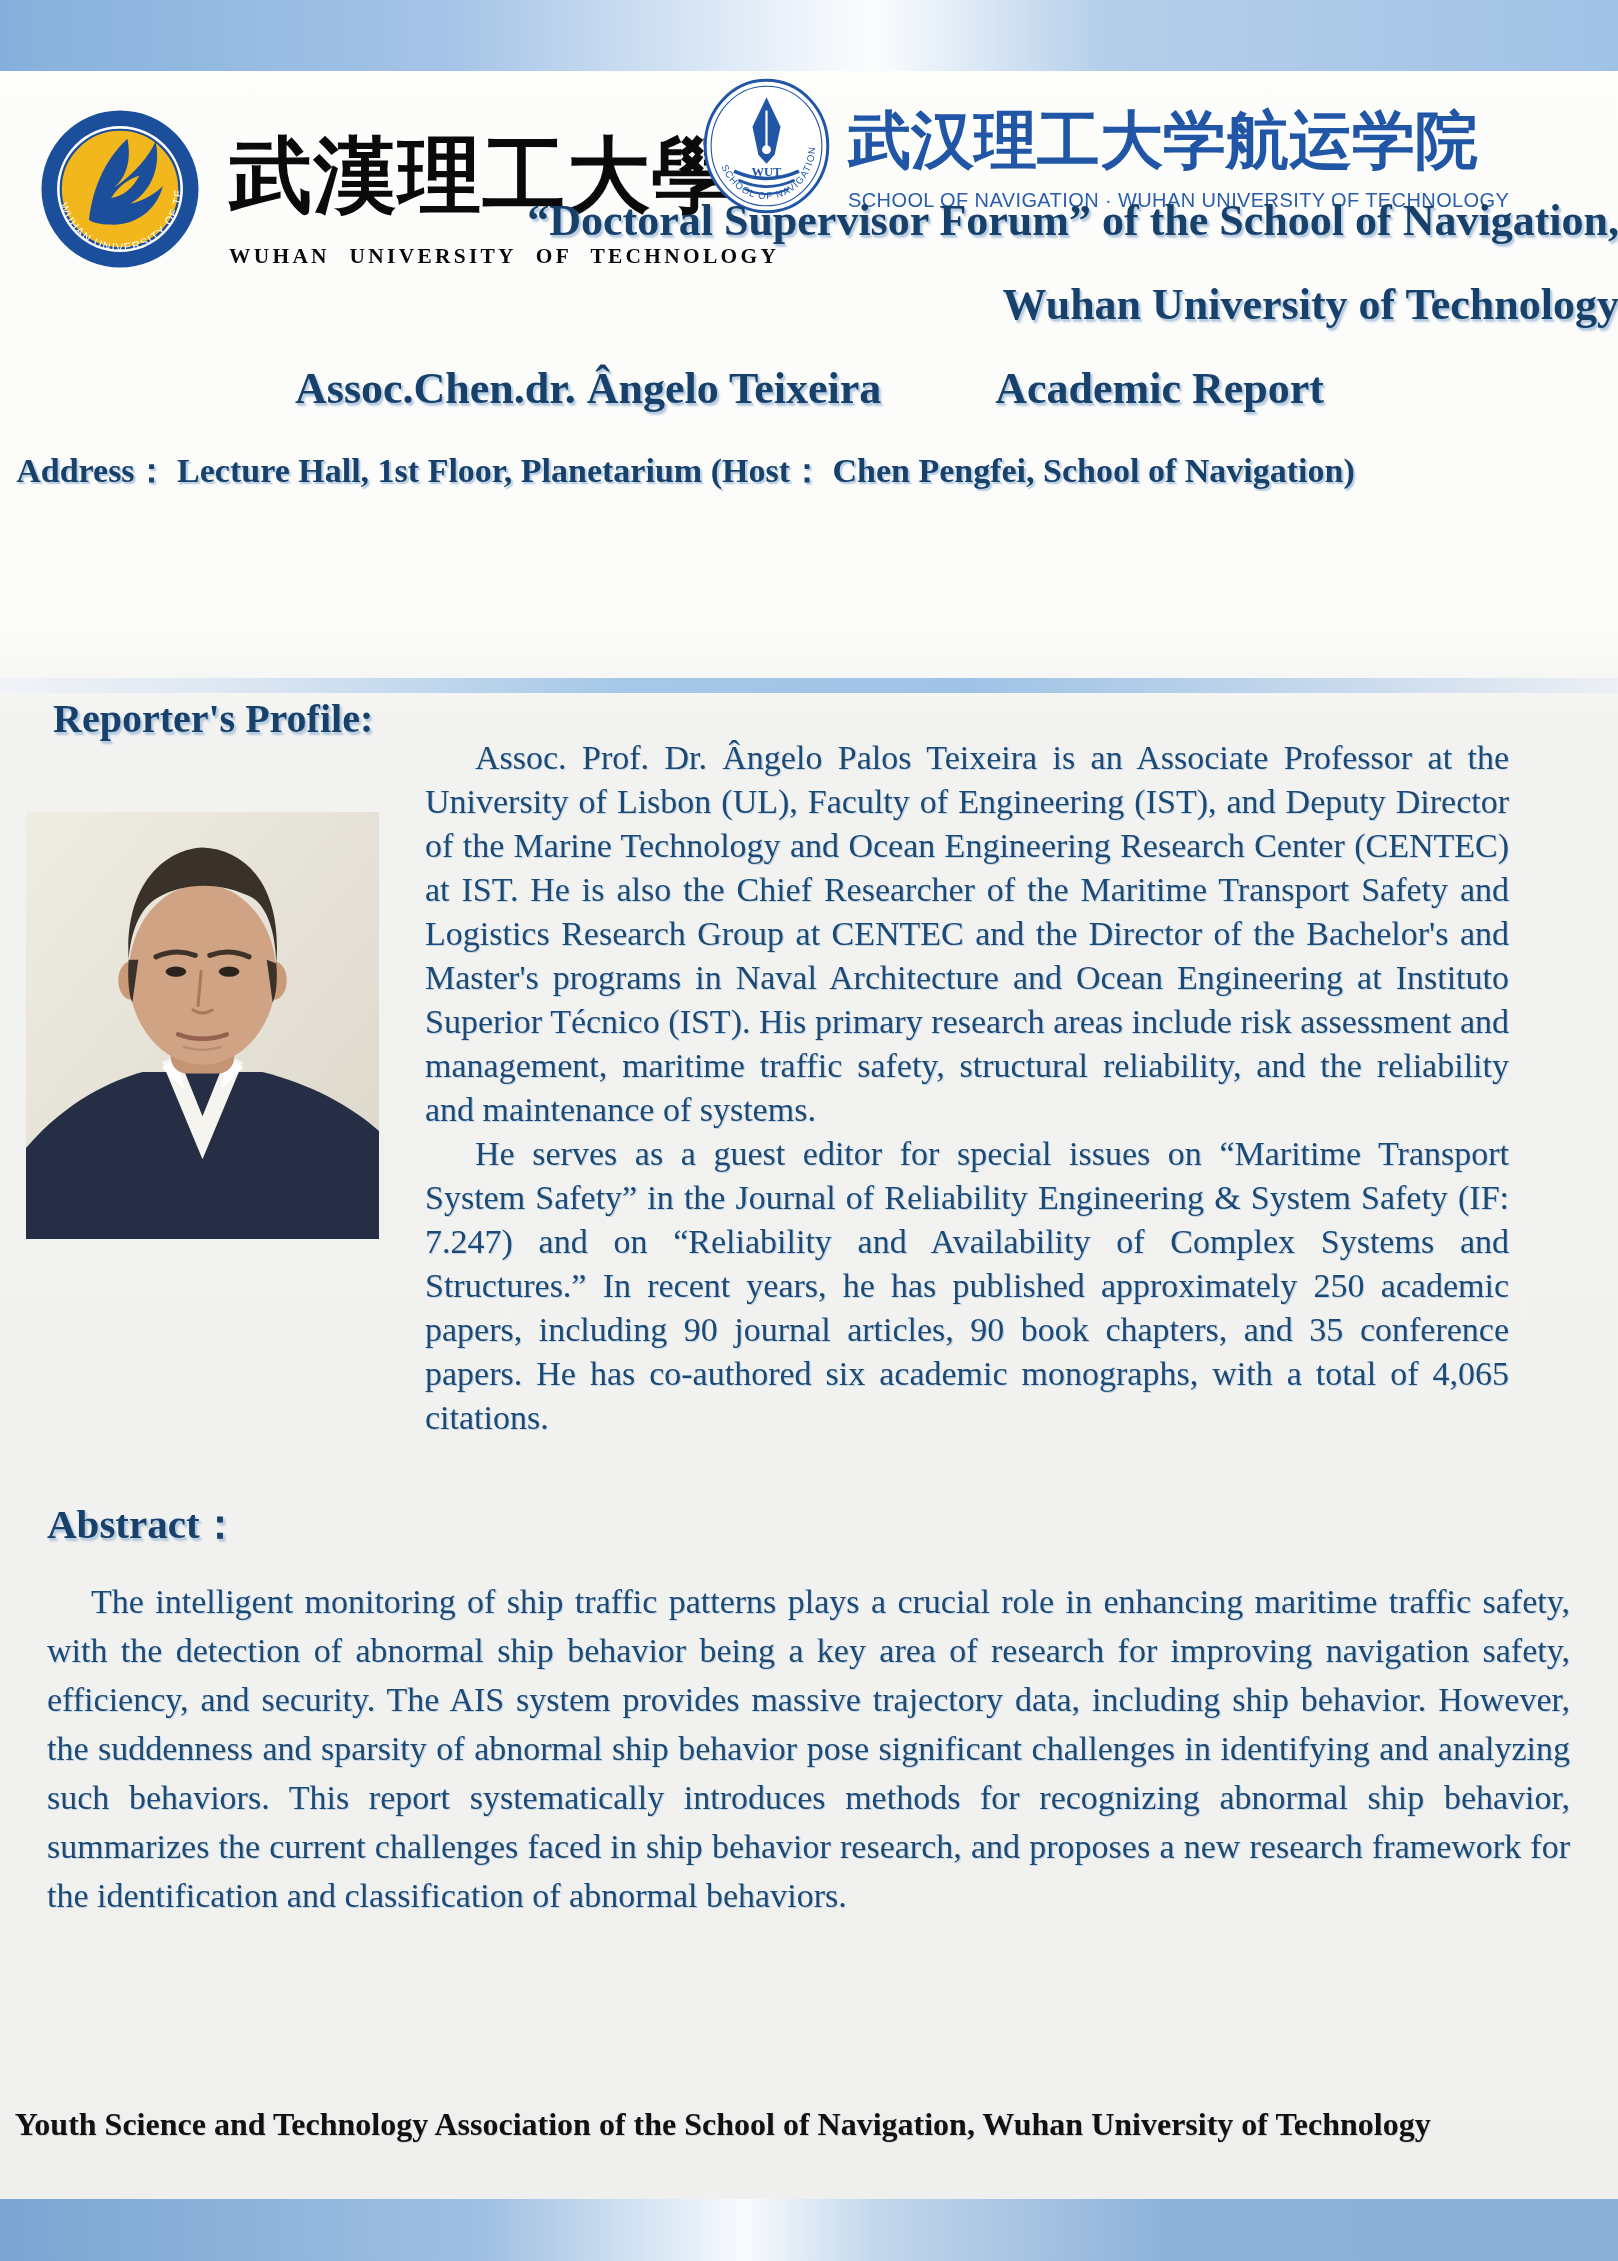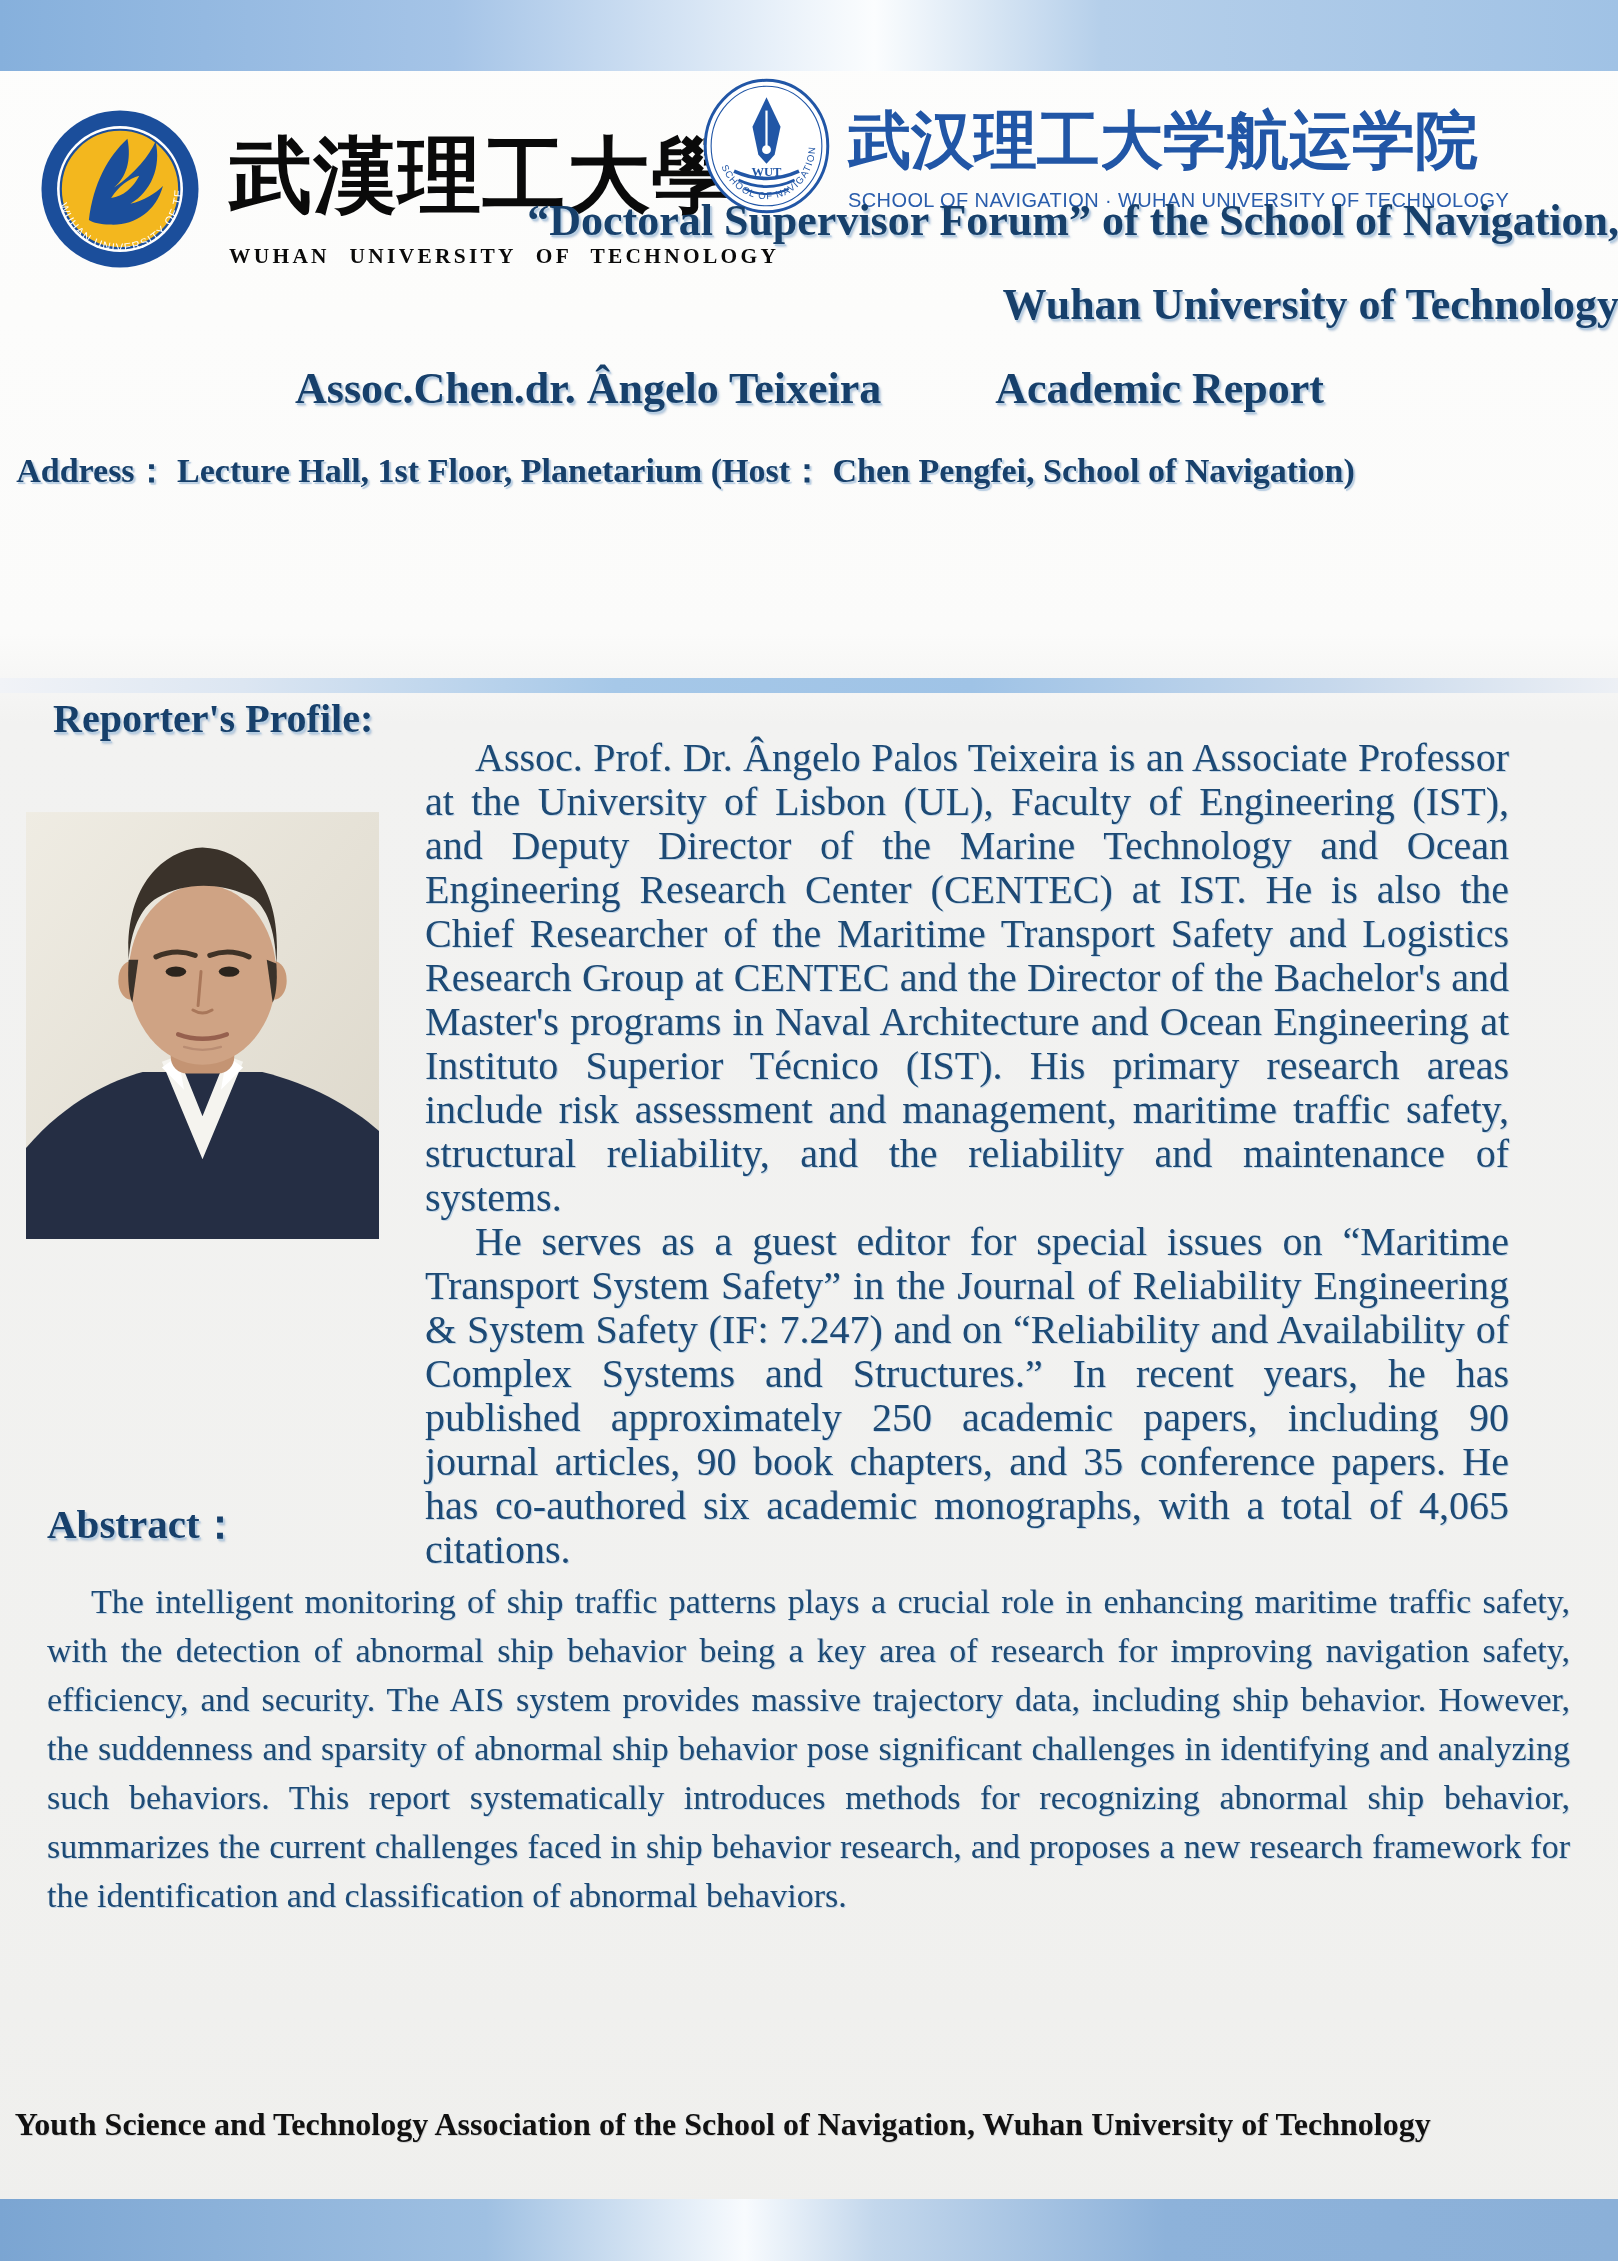--- a/index.html
+++ b/index.html
@@ -27,21 +27,21 @@
   .wordart{color:#17406b;text-shadow:1.5px 2.2px 0 #b7cde1, 2.2px 3px 2.2px rgba(110,145,185,0.45);}
   .title-block{position:absolute;left:0;top:179px;width:100%;text-align:right;}
   .t-line{font-weight:bold;font-size:44px;line-height:84px;white-space:nowrap;}
   .t-row{display:flex;justify-content:center;column-gap:114px;}
   .details{position:absolute;left:16.2px;top:433px;width:1588px;}
   .d-line{font-weight:bold;font-size:34px;line-height:75px;white-space:nowrap;
         color:#17406b;text-shadow:1.5px 1.5px 0 #bdd1e4, 2.2px 2.2px 1.5px rgba(110,145,185,0.4);}
   .profile-heading{position:absolute;left:53px;top:693px;font-weight:bold;font-size:40px;line-height:52px;}
   .photo{position:absolute;left:26px;top:812px;width:353px;height:427px;}
   .bio{position:absolute;left:425px;top:736px;width:1084px;
-        font-size:40px;line-height:44px;text-align:justify;color:#1d4a75;
+        font-size:34px;line-height:44px;text-align:justify;color:#1d4a75;
         text-shadow:1.1px 1.1px 0 rgba(185,207,227,0.85);}
   .bio p{margin:0;text-indent:50px;}
   .abstract-heading{position:absolute;left:47px;top:1496px;font-weight:bold;font-size:41px;line-height:56px;}
   .abstract-body{position:absolute;left:47px;top:1577px;width:1523px;
         font-size:34px;line-height:49px;text-align:justify;color:#1d4a75;
         text-shadow:1.1px 1.1px 0 rgba(185,207,227,0.85);text-indent:44px;}
   .footer{position:absolute;left:14.8px;top:2106px;width:1588px;
         font-weight:bold;font-size:32px;color:#111111;
         text-shadow:0.7px 0.7px 0 rgba(200,200,200,0.8);white-space:nowrap;}
 </style>

